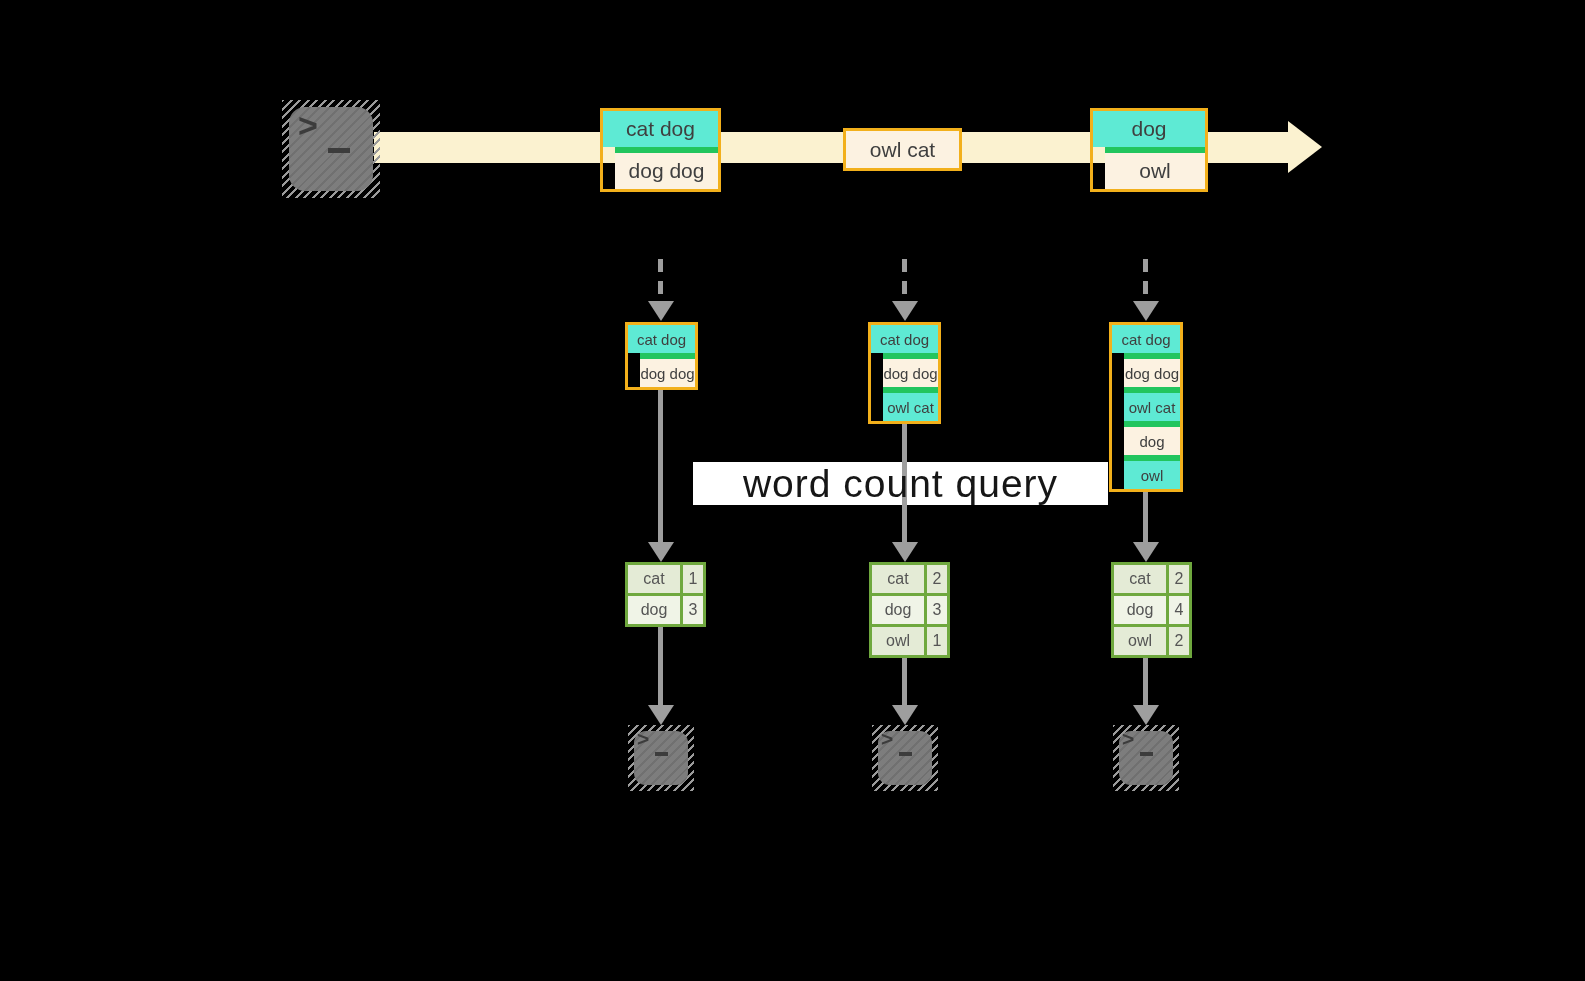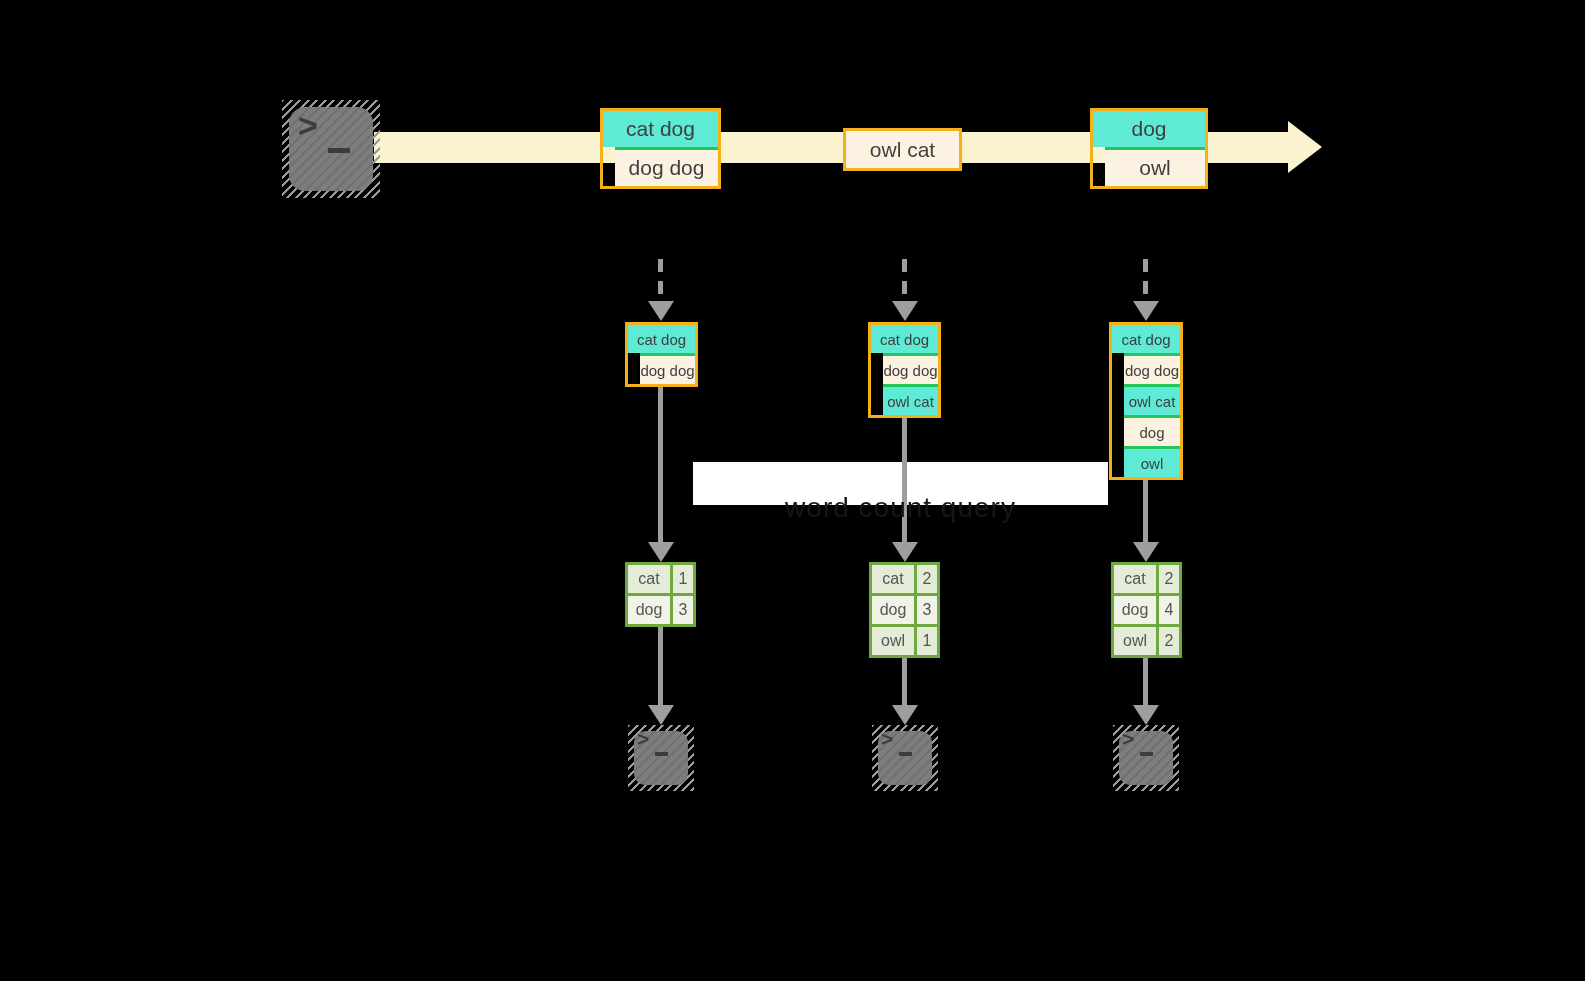--- a/index.html
+++ b/index.html
@@ -13,50 +13,50 @@
   .band{background:#FBF2D0;z-index:1;}
   .band-head{
     width:0;height:0;z-index:1;
     border-top:26px solid transparent;border-bottom:26px solid transparent;
     border-left:34px solid #FBF2D0;
   }
 
   
   .obox{border:3px solid #F2B01B;z-index:5;box-sizing:border-box;}
   .orow{display:flex;align-items:center;justify-content:center;color:#3F3F3F;}
-  .orow + .orow{border-top:3px solid #22c55e;margin-left:12px;}
+  .orow + .orow{border-top:6px solid #22c55e;margin-left:12px;}
   .orow.a{background:#5eead4;}
   .orow.b{background:#FCF2E1;}
   .obox.big .orow{height:36px;font-size:21px;}
   .obox.one .orow{height:37px;font-size:21px;}
   .obox.small .orow{height:28px;font-size:15px;}
 
   
   .gtable{border:3px solid #6FA83E;z-index:5;box-sizing:border-box;}
   .grow{display:flex;}
   .grow + .grow{border-top:3px solid #6FA83E;}
   .gcell{height:28px;display:flex;align-items:center;justify-content:center;
          font-size:16px;color:#555555;}
-  .gcell.word{width:42px;}
+  .gcell.word{width:52px;}
   .gcell.num{width:20px;border-left:3px solid #6FA83E;}
   .grow.a .gcell{background:#E4EBD6;}
   .grow.b .gcell{background:#F0F4E7;}
 
   
   .vline{width:5px;background:#9E9E9E;z-index:3;}
   .vdash{width:5px;z-index:3;
     background:repeating-linear-gradient(180deg,#9E9E9E 0 13px,transparent 13px 22px);}
   .ahead{width:0;height:0;z-index:3;
     border-left:13px solid transparent;border-right:13px solid transparent;
     border-top:20px solid #9E9E9E;}
 
   
   .qband{background:#FFFFFF;z-index:2;}
   .qtext{z-index:4;display:flex;align-items:center;justify-content:center;
-         font-size:28px;font-weight:300;letter-spacing:1px;color:#161616;margin-top:24px;}
+         font-size:39px;font-weight:300;letter-spacing:1px;color:#161616;}
 
   
   .term{z-index:5;
     background:repeating-linear-gradient(135deg,#9B9B9B 0 2px,transparent 2px 6px);}
   .term-body{position:absolute;background:#7D7D7D;overflow:hidden;}
   .term-body::after{content:"";position:absolute;inset:0;
     background:repeating-linear-gradient(135deg,rgba(0,0,0,0.10) 0 2px,transparent 2px 7px);}
   .term.src .term-body{left:7px;top:7px;width:84px;height:84px;border-radius:16px;}
   .term.out .term-body{left:6px;top:6px;width:54px;height:54px;border-radius:12px;}
   .chev{position:absolute;color:#3C3C3C;font-weight:bold;z-index:1;}

